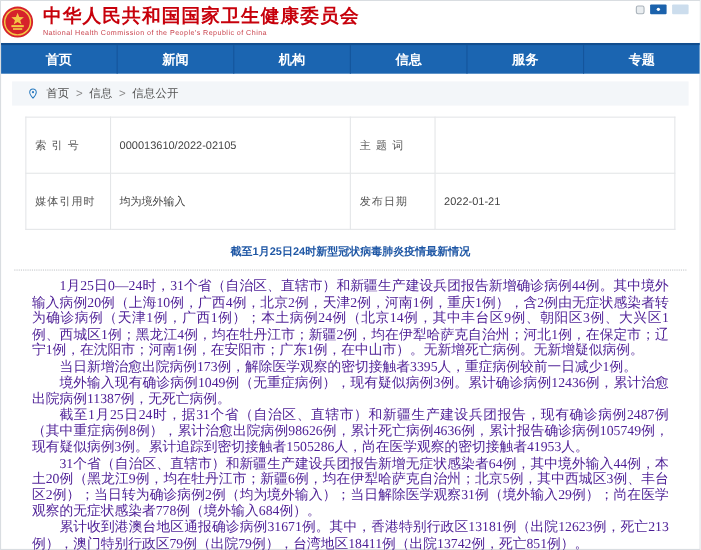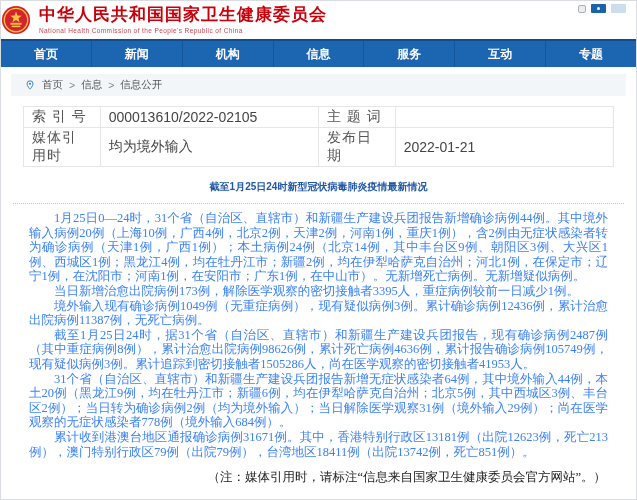--- a/index.html
+++ b/index.html
@@ -26,30 +26,30 @@
 
   
   .crumb-wrap { margin:7px 10px 0 10px; background:#f3f6f9; height:22px; display:flex; align-items:center; padding-left:14px; }
   .pin { width:10px; height:10px; margin-right:7px; }
   .crumb { font-size:10.5px; color:#555; display:flex; gap:6px; align-items:center; }
   .crumb .lnk { cursor:pointer; }
   .crumb .sep { color:#888; }
 
   
   .meta { margin:10px 22px 0 22px; width:calc(100% - 44px); border-collapse:collapse; table-layout:fixed; }
-  .meta td { border:1px solid #e4e6e8; height:17px; font-size:14px; color:#555; padding:1px 8px; background:#fff; }
+  .meta td { border:1px solid #e4e6e8; height:17px; font-size:10px; color:#555; padding:18px 8px; background:#fff; }
   .meta td.lbl { width:13%; letter-spacing:1px; }
   .meta td.val { width:37%; color:#444; }
 
   
   .title { margin-top:13px; text-align:center; color:#1f57a5; font-size:10px; font-weight:bold;
     font-family:"Liberation Sans", sans-serif; }
   .dotline { margin:9px 12px 0 12px; border-top:1px dotted #c3c6c9; height:0; }
   .article { padding:7px 28px 0 28px; font-family:"Liberation Serif","DejaVu Serif",serif; }
-  .article p { font-size:12.5px; color:#3b82f6; line-height:14.6px; text-align:justify; text-indent:2em; }
+  .article p { font-size:12.5px; color:#4c1d95; line-height:14.6px; text-align:justify; text-indent:2em; }
   .note { padding:10px 30px 0 0; text-align:right; font-size:12.5px; color:#222;
     font-family:"Liberation Serif","DejaVu Serif",serif; }
 </style>
 </head>
 <body>
 
 <div class="page">
 
   <div class="header">
     <svg class="emblem" viewBox="0 0 32 32">
@@ -78,23 +78,20 @@
         <span>新闻</span>
       </div>
     <div class="nav-item">
         <span>机构</span>
       </div>
     <div class="nav-item">
         <span>信息</span>
       </div>
     <div class="nav-item">
         <span>服务</span>
-      </div>
-    <div class="nav-item">
-        <span>互动</span>
       </div>
     <div class="nav-item">
         <span>专题</span>
       </div>
   </div>
 
   <div class="crumb-wrap">
     <svg class="pin" viewBox="0 0 12 12">
       <path d="M6 1a3.6 3.6 0 0 0-3.6 3.6C2.4 7.2 6 11 6 11s3.6-3.8 3.6-6.4A3.6 3.6 0 0 0 6 1z" fill="none" stroke="#2a7bc0" stroke-width="1.1"></path>
       <circle cx="6" cy="4.6" r="1.2" fill="#2a7bc0"></circle>

